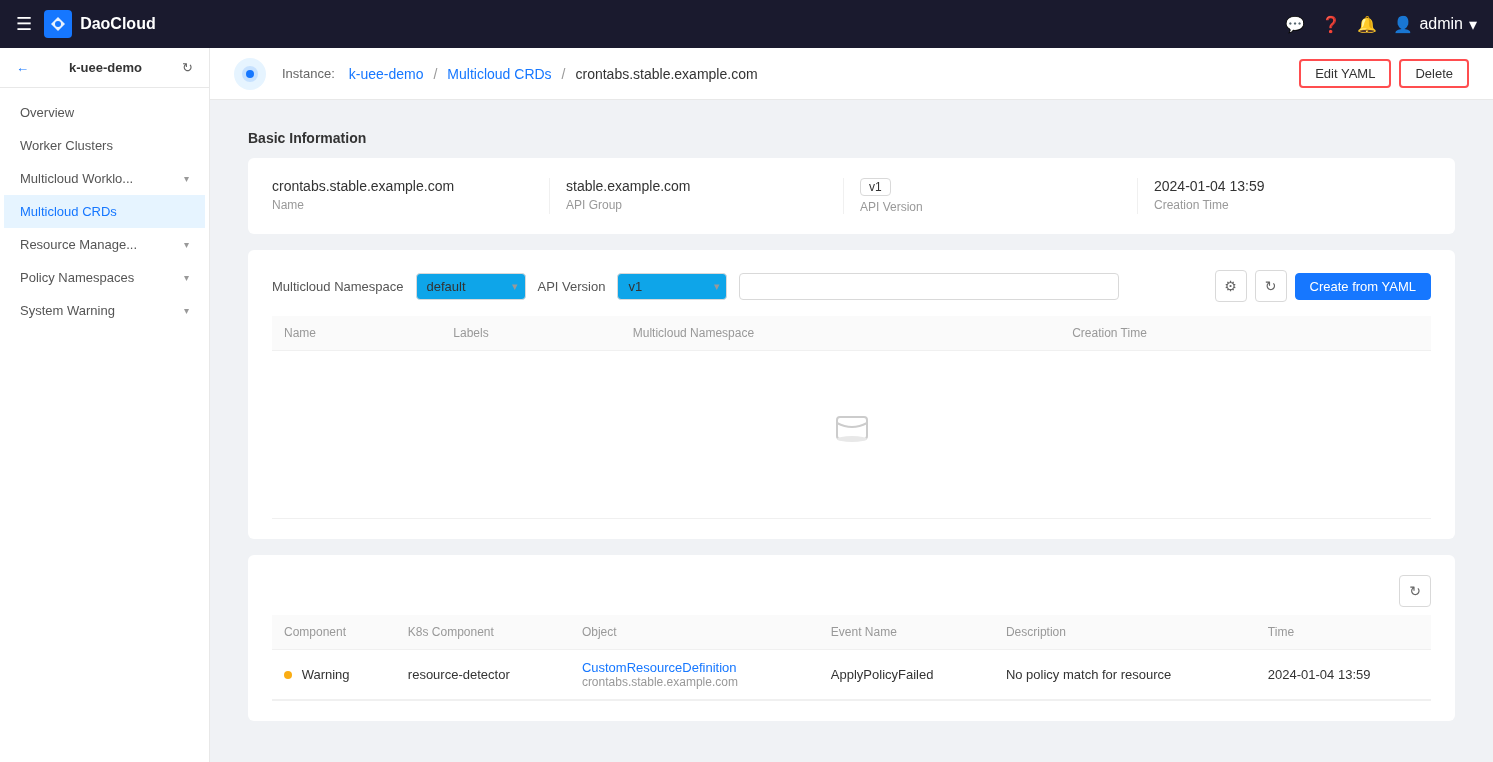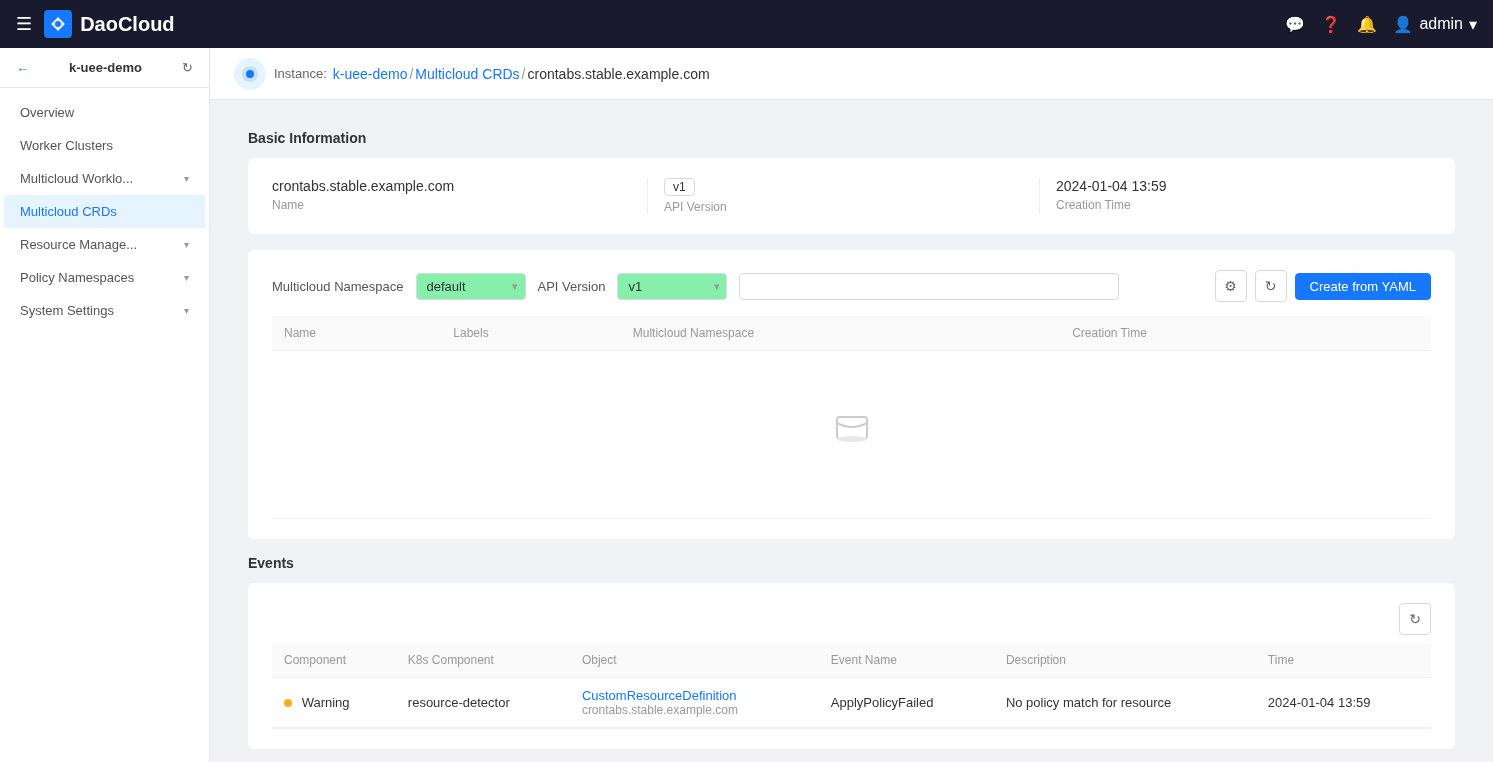--- a/index.html
+++ b/index.html
@@ -9,21 +9,21 @@
     .navbar {
       height: 48px;
       background: #1a1a2e;
       display: flex;
       align-items: center;
       padding: 0 16px;
       flex-shrink: 0;
       justify-content: space-between;
     }
     .navbar-left { display: flex; align-items: center; gap: 12px; }
-    .navbar-logo { display: flex; align-items: center; gap: 8px; color: #fff; font-size: 20px; font-weight: 600; }
+    .navbar-logo { display: flex; align-items: center; gap: 8px; color: #fff; font-size: 16px; font-weight: 600; }
     .navbar-logo svg { width: 28px; height: 28px; }
     .hamburger { color: #fff; cursor: pointer; font-size: 18px; }
     .navbar-right { display: flex; align-items: center; gap: 16px; color: #ccc; }
     .navbar-right span { cursor: pointer; font-size: 16px; }
     .user-info { display: flex; align-items: center; gap: 6px; color: #fff; cursor: pointer; }
 
     
     .main-layout { display: flex; flex: 1; overflow: hidden; }
 
     
@@ -69,21 +69,21 @@
     .breadcrumb-bar {
       background: #fff;
       padding: 0 24px;
       height: 52px;
       display: flex;
       align-items: center;
       justify-content: space-between;
       border-bottom: 1px solid #e8e8e8;
       flex-shrink: 0;
     }
-    .breadcrumb { display: flex; align-items: center; gap: 2px; font-size: 14px; }
+    .breadcrumb { display: flex; align-items: center; gap: 10px; font-size: 14px; }
     .breadcrumb .instance-icon { width: 32px; height: 32px; background: #e6f4ff; border-radius: 50%; display: flex; align-items: center; justify-content: center; color: #1677ff; margin-right: 6px; }
     .breadcrumb .instance-label { color: #666; font-size: 13px; margin-right: 4px; }
     .breadcrumb a { color: #1677ff; text-decoration: none; }
     .breadcrumb .sep { color: #999; }
     .breadcrumb .current { color: #333; font-weight: 500; }
     .breadcrumb-actions { display: flex; gap: 8px; }
     .btn {
       padding: 5px 14px;
       border-radius: 4px;
       cursor: pointer;
@@ -136,21 +136,21 @@
       position: relative;
       display: inline-block;
     }
     .select-wrapper select {
       appearance: none;
       padding: 5px 28px 5px 10px;
       border: 1px solid #d9d9d9;
       border-radius: 4px;
       font-size: 13px;
       color: #333;
-      background: #86efac;
+      background: #0ea5e9;
       cursor: pointer;
       min-width: 110px;
     }
     .select-wrapper::after {
       content: '▾';
       position: absolute;
       right: 8px;
       top: 50%;
       transform: translateY(-50%);
       pointer-events: none;
@@ -284,21 +284,21 @@
       </div>
       <div class="nav-item">
         <span>Resource Manage...</span>
         <span class="chevron">▾</span>
       </div>
       <div class="nav-item">
         <span>Policy Namespaces</span>
         <span class="chevron">▾</span>
       </div>
       <div class="nav-item">
-        <span>System Settings</span>
+        <span>System Warning</span>
         <span class="chevron">▾</span>
       </div>
     </nav>
   </div>
 
   <div class="content-wrapper">
 
     <div class="breadcrumb-bar">
       <div class="breadcrumb">
         <div class="instance-icon">
@@ -311,32 +311,40 @@
         <a href="#">
           <span>k-uee-demo</span>
         </a>
         <span class="sep">/</span>
         <a href="#">
           <span>Multicloud CRDs</span>
         </a>
         <span class="sep">/</span>
         <span class="current">crontabs.stable.example.com</span>
       </div>
+      <div class="breadcrumb-actions">
+        <button class="btn btn-highlighted">Edit YAML</button>
+        <button class="btn btn-highlighted">Delete</button>
+      </div>
     </div>
 
     <div class="content">
       <div class="page-body">
 
         <div>
           <div class="section-title">Basic Information</div>
           <div class="card">
             <div class="info-grid">
               <div class="info-item">
                 <div class="info-value">crontabs.stable.example.com</div>
                 <div class="info-label">Name</div>
+              </div>
+              <div class="info-item">
+                <div class="info-value">stable.example.com</div>
+                <div class="info-label">API Group</div>
               </div>
               <div class="info-item">
                 <div class="info-value">
                   <span class="api-version-badge">v1</span>
                 </div>
                 <div class="info-label">API Version</div>
               </div>
               <div class="info-item">
                 <div class="info-value">2024-01-04 13:59</div>
                 <div class="info-label">Creation Time</div>
@@ -392,21 +400,20 @@
                       </div>
                     </div>
                   </td>
                 </tr>
               </tbody>
             </table>
           </div>
         </div>
 
         <div>
-          <div class="section-title">Events</div>
           <div class="card" style="padding-bottom:0;">
             <div class="events-toolbar">
               <div class="icon-btn" title="Refresh">↻</div>
             </div>
             <table class="table">
               <thead>
                 <tr>
                   <th>Component</th>
                   <th>K8s Component</th>
                   <th>Object</th>

